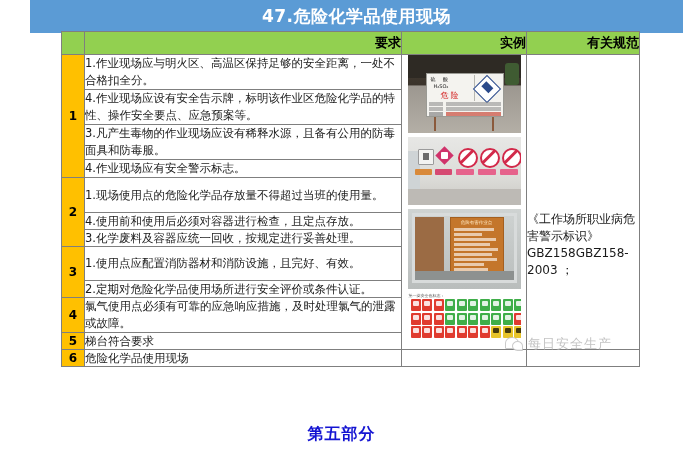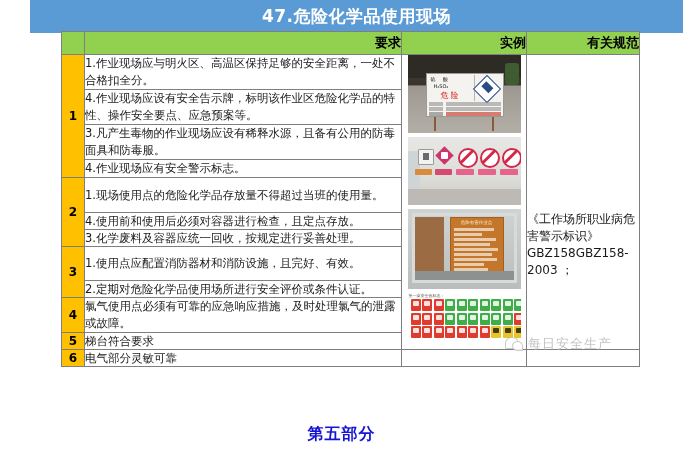--- a/index.html
+++ b/index.html
@@ -399,21 +399,21 @@
         <td class="reqcell">氯气使用点必须有可靠的应急响应措施，及时处理氯气的泄露或故障。</td>
       </tr>
 
       <tr>
         <td class="numcell">5</td>
         <td class="reqcell tight">梯台符合要求</td>
       </tr>
 
       <tr>
         <td class="numcell">6</td>
-        <td class="reqcell tight">电气部分灵敏可靠</td>
+        <td class="reqcell tight">危险化学品使用现场</td>
         <td class="excell"></td>
         <td class="stdcell"></td>
       </tr>
     </tbody>
   </table>
 </div>
 
 <div class="watermark">
   <span class="wechat-glyph">
     <span class="b1"></span>

